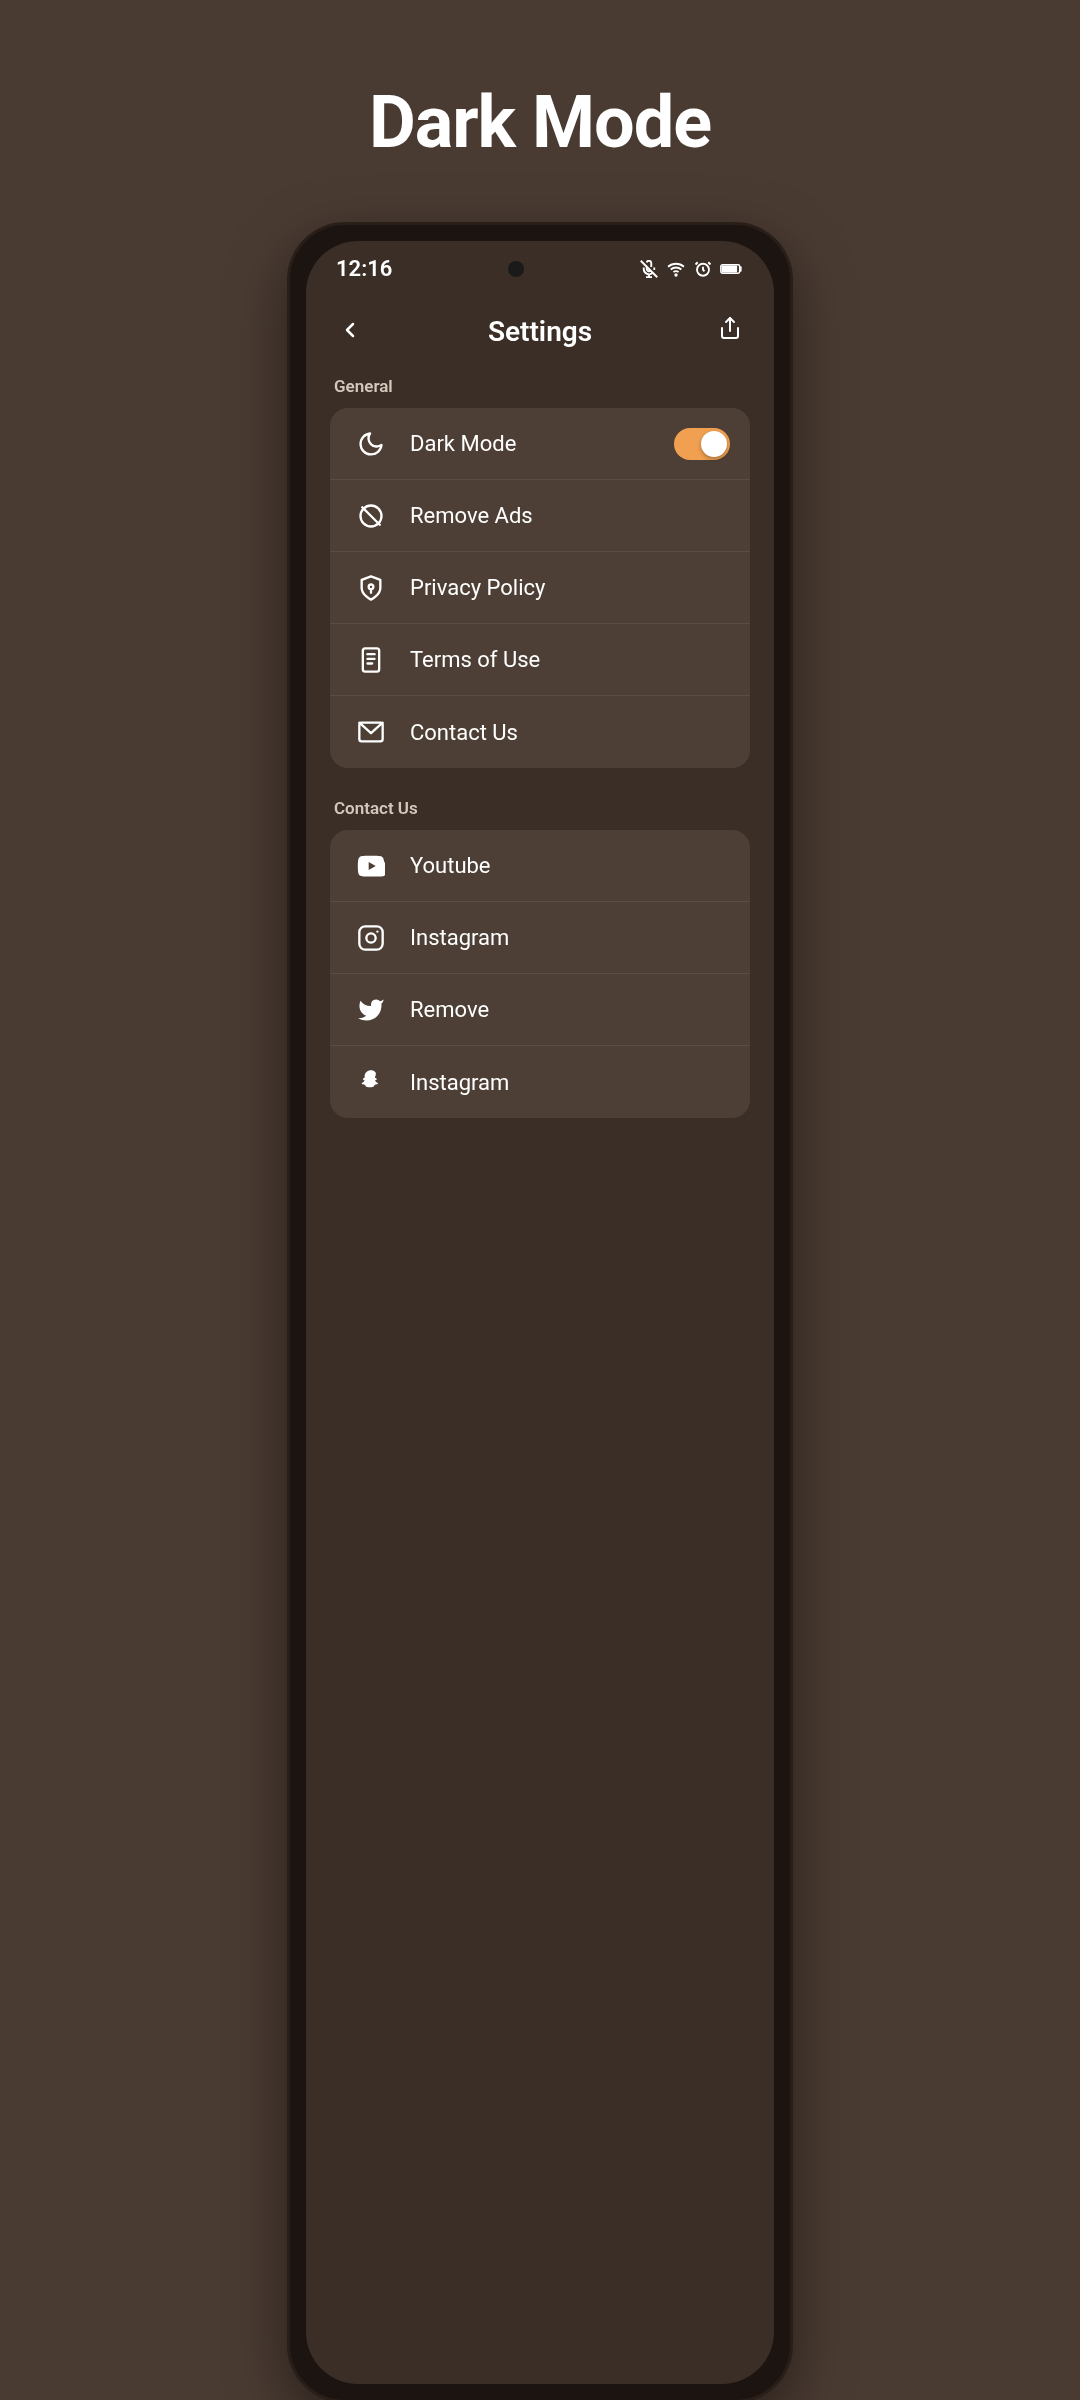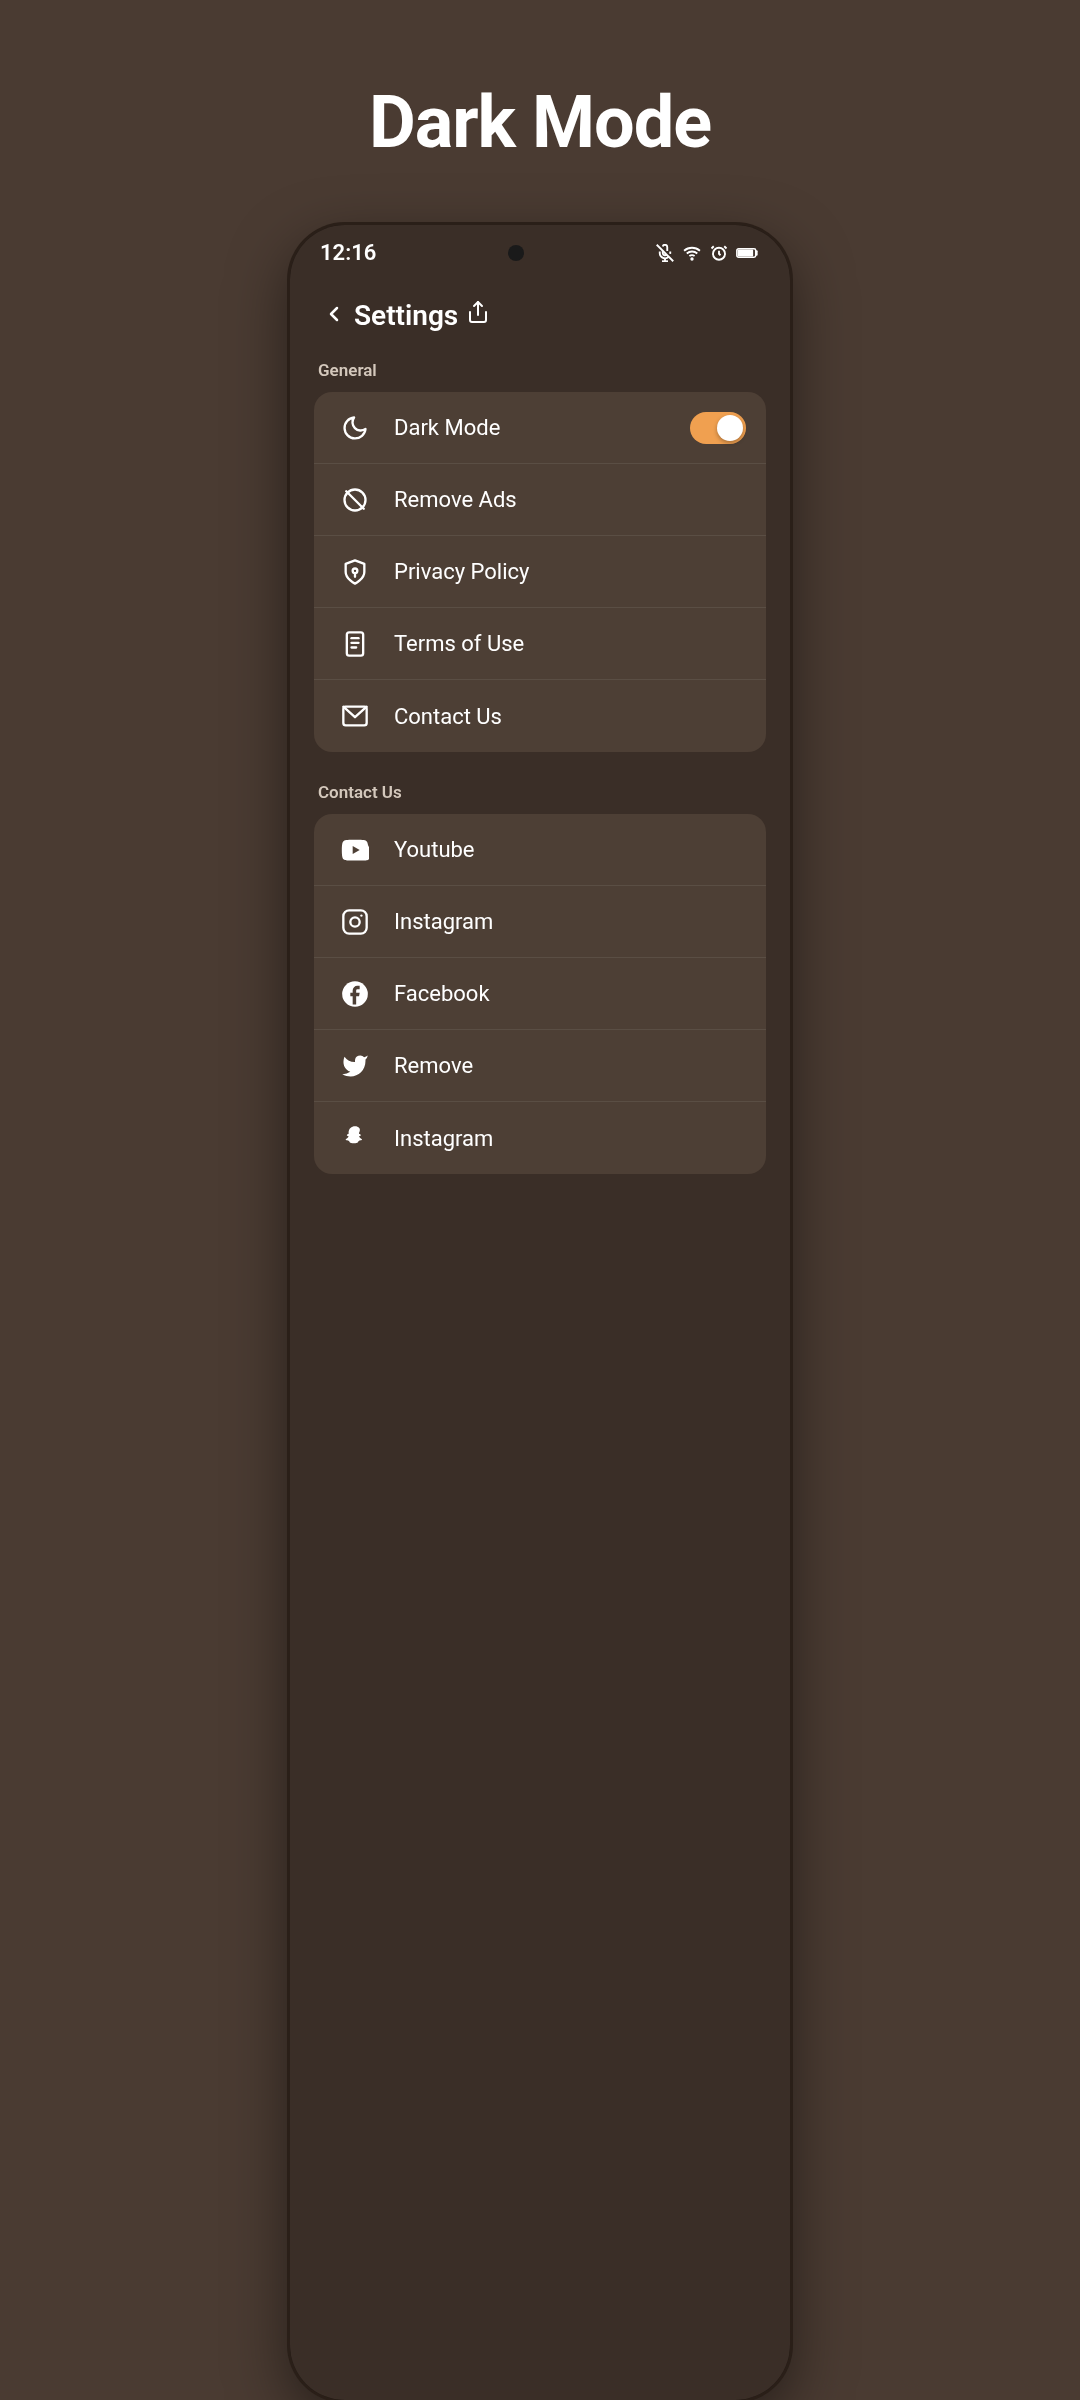--- a/index.html
+++ b/index.html
@@ -24,21 +24,21 @@
       letter-spacing: -1px;
     }
 
     
     .phone-shell {
       width: 500px;
       height: 2355px;
       background-color: #1c1410;
       border-radius: 55px;
       position: relative;
-      padding: 0;
+      padding: 16px;
       box-shadow: 0 0 0 3px #2a1f18, 0 20px 60px rgba(0,0,0,0.5);
       overflow: hidden;
       display: flex;
       flex-direction: column;
     }
 
     
     .phone-shell::before {
       content: '';
       position: absolute;
@@ -99,20 +99,21 @@
       gap: 8px;
       color: #ffffff;
       font-size: 18px;
     }
 
     
     .nav-bar {
       height: 70px;
       display: flex;
       align-items: center;
+      justify-content: space-between;
       padding: 0 24px;
       flex-shrink: 0;
     }
 
     .nav-back {
       color: #ffffff;
       font-size: 30px;
       cursor: pointer;
       padding: 8px;
     }
@@ -357,29 +358,20 @@
           <div class="row-icon">
             <svg class="icon-svg" viewBox="0 0 24 24" stroke-width="2" stroke-linecap="round" stroke-linejoin="round">
               <rect x="2" y="2" width="20" height="20" rx="5"></rect>
               <circle cx="12" cy="12" r="4"></circle>
               <circle cx="17.5" cy="6.5" r="1" fill="#fff" stroke="none"></circle>
             </svg>
           </div>
           <span class="row-label">Instagram</span>
         </div>
 
-        <div class="settings-row">
-          <div class="row-icon">
-            <svg class="icon-svg-filled" viewBox="0 0 24 24">
-              <circle cx="12" cy="12" r="11" fill="#fff"></circle>
-              <path d="M16 8h-2a1 1 0 0 0-1 1v2h3l-.5 3H13v7h-3v-7H8v-3h2V9a4 4 0 0 1 4-4h2v3z" fill="#4d3f35"></path>
-            </svg>
-          </div>
-          <span class="row-label">Facebook</span>
-        </div>
 
         <div class="settings-row">
           <div class="row-icon">
             <svg class="icon-svg-filled" viewBox="0 0 24 24">
               <path d="M23 3a10.9 10.9 0 0 1-3.14 1.53 4.48 4.48 0 0 0-7.86 3v1A10.66 10.66 0 0 1 3 4s-4 9 5 13a11.64 11.64 0 0 1-7 2c9 5 20 0 20-11.5a4.5 4.5 0 0 0-.08-.83A7.72 7.72 0 0 0 23 3z" fill="#fff"></path>
             </svg>
           </div>
           <span class="row-label">Remove</span>
         </div>
 

